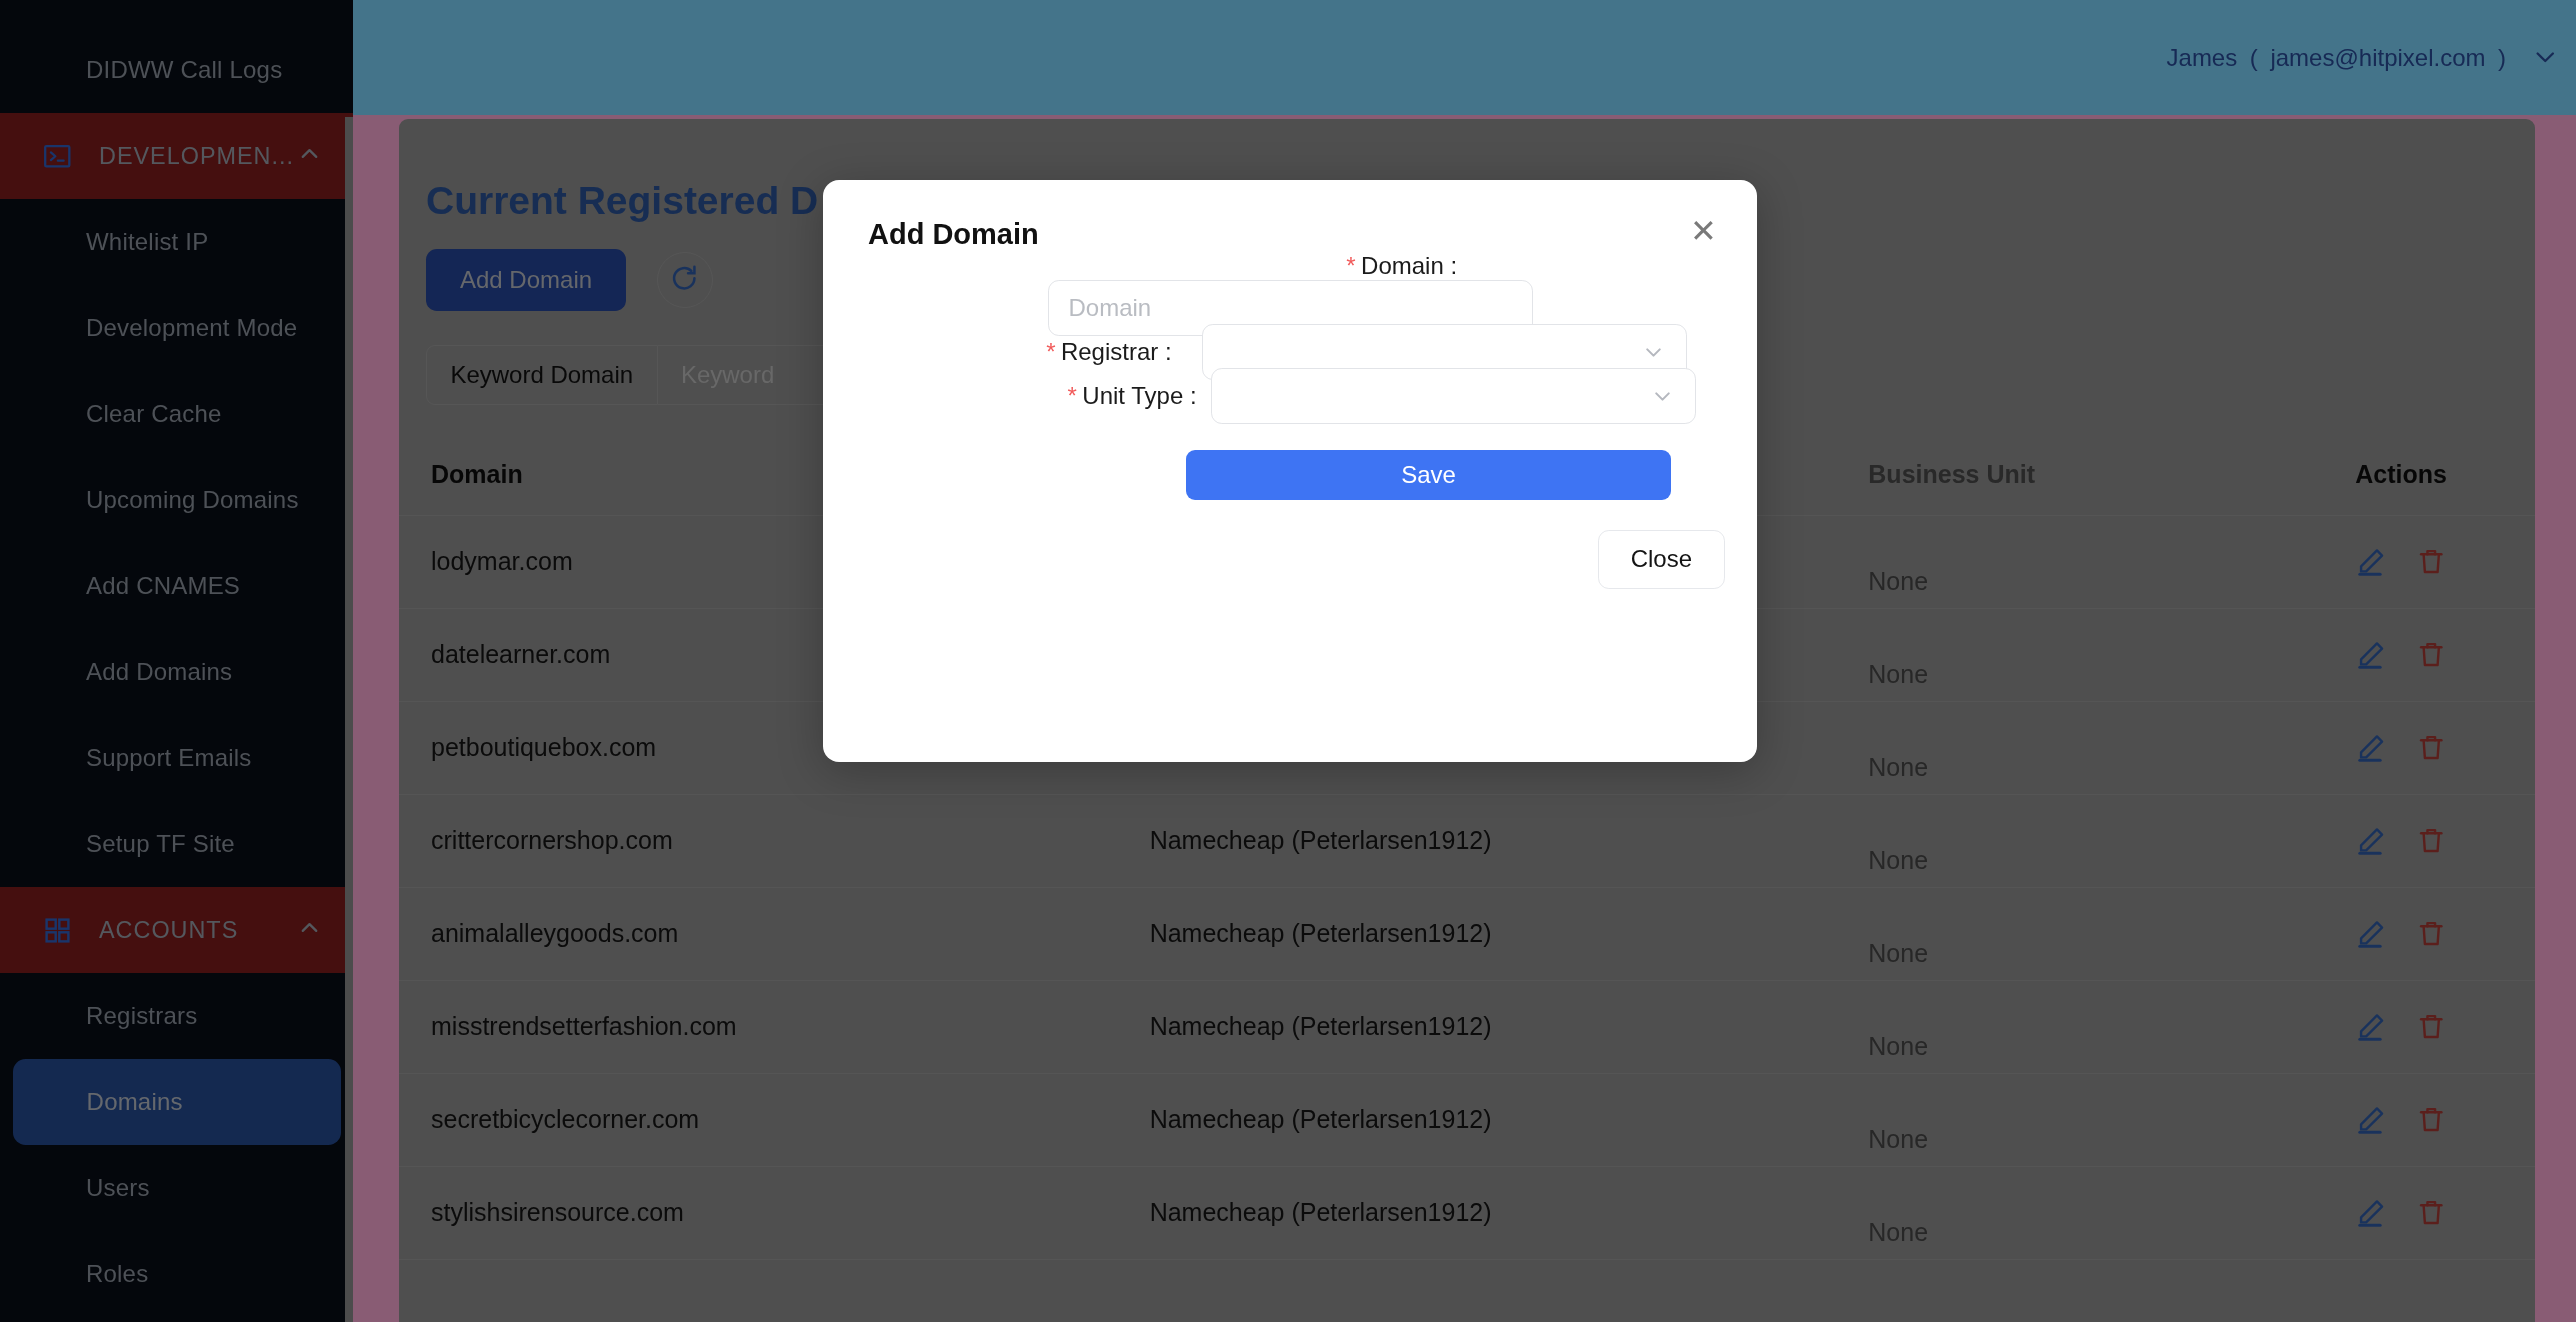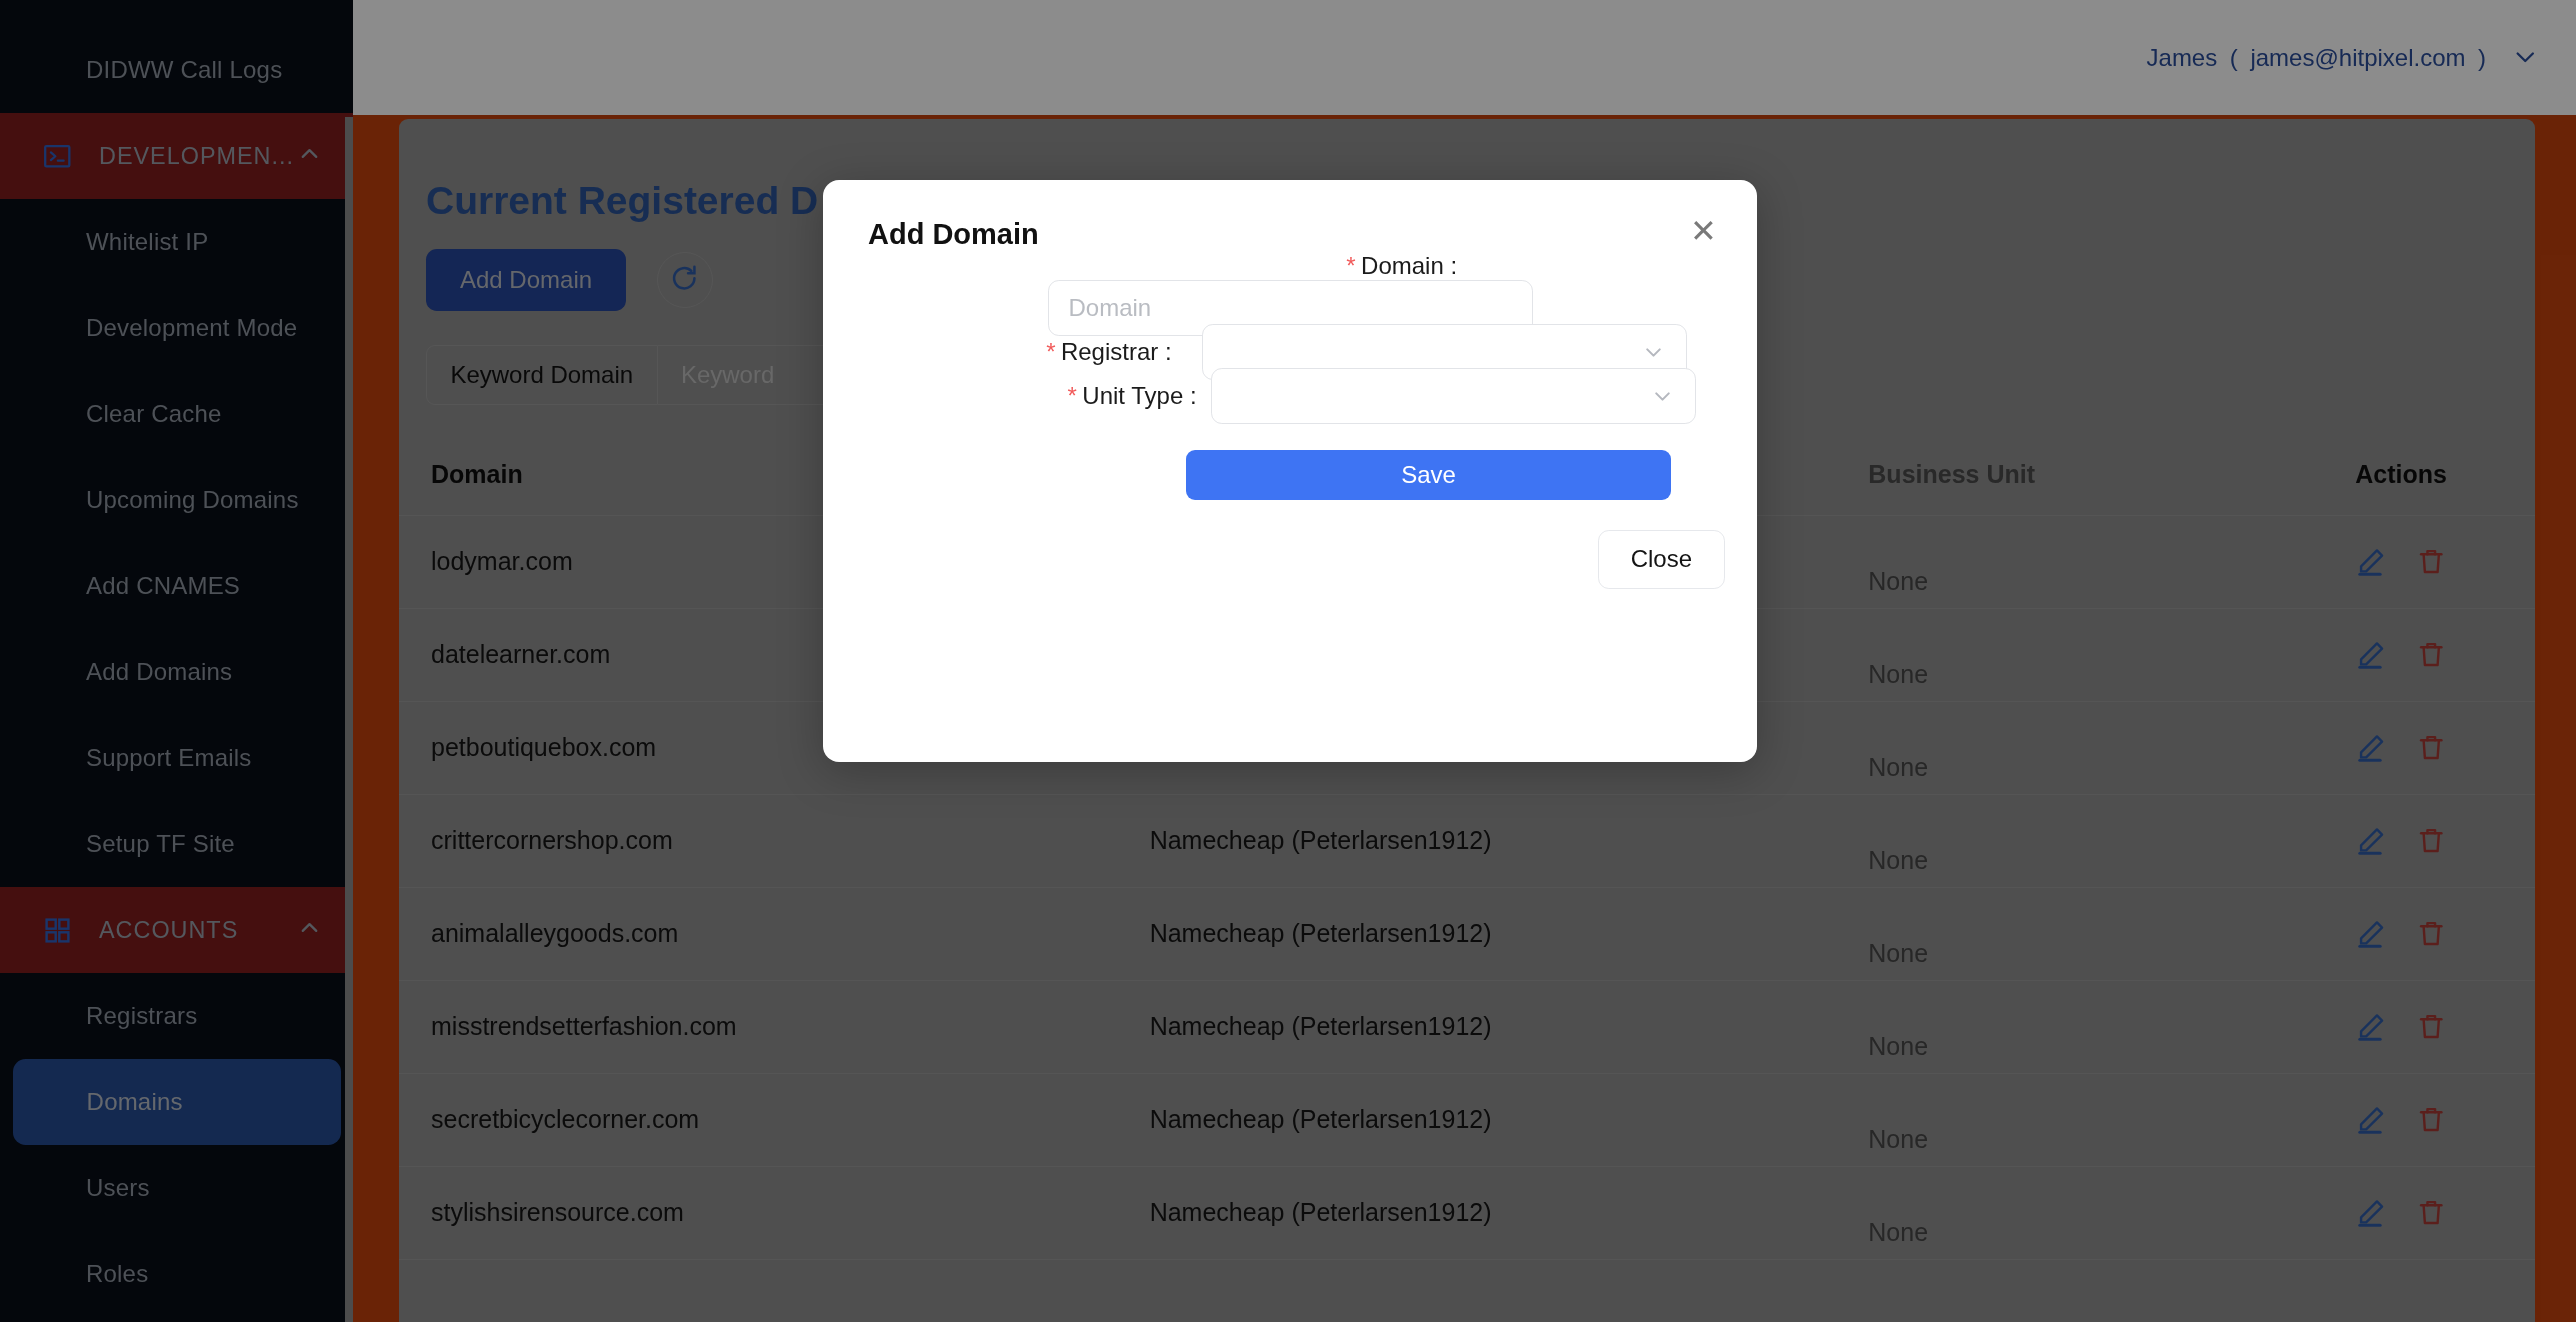--- a/index.html
+++ b/index.html
@@ -58,40 +58,40 @@
   .sb-scroll {
     position: absolute; right: 0; top: 117px;
     width: 8px; height: 1205px;
     background: #8a8a8a;
   }
 
   
   .topbar {
     position: absolute; left: 353px; top: 0;
     width: 2223px; height: 115px;
-    background: #ffffff;
+    background: #7dd3fc;
     display: flex; align-items: center; justify-content: flex-end;
-    padding-right: 36px;
+    padding-right: 16px;
     z-index: 4;
   }
   .user-chip {
     display: flex; align-items: center;
     color: #2b4e9b;
     font-size: 24px;
     gap: 12.6px;
   }
   .user-chip .uname { color: #2b4e9b; }
   .user-chip .uparen { color: #2b4e9b; }
   .user-chip .uchev { margin-left: 10.8px; display:flex; align-items:center; }
 
   
   .main {
     position: absolute; left: 353px; top: 115px;
     width: 2223px; height: 1207px;
-    background: #c2410c;
+    background: #f9a8d4;
     overflow: hidden;
   }
   .card {
     position: absolute; left: 46px; top: 3.6px;
     width: 2136px; height: 1257px;
     background: #909090;
     border-radius: 9px;
   }
   .page-title {
     position: absolute; left: 27px; top: 60px;

